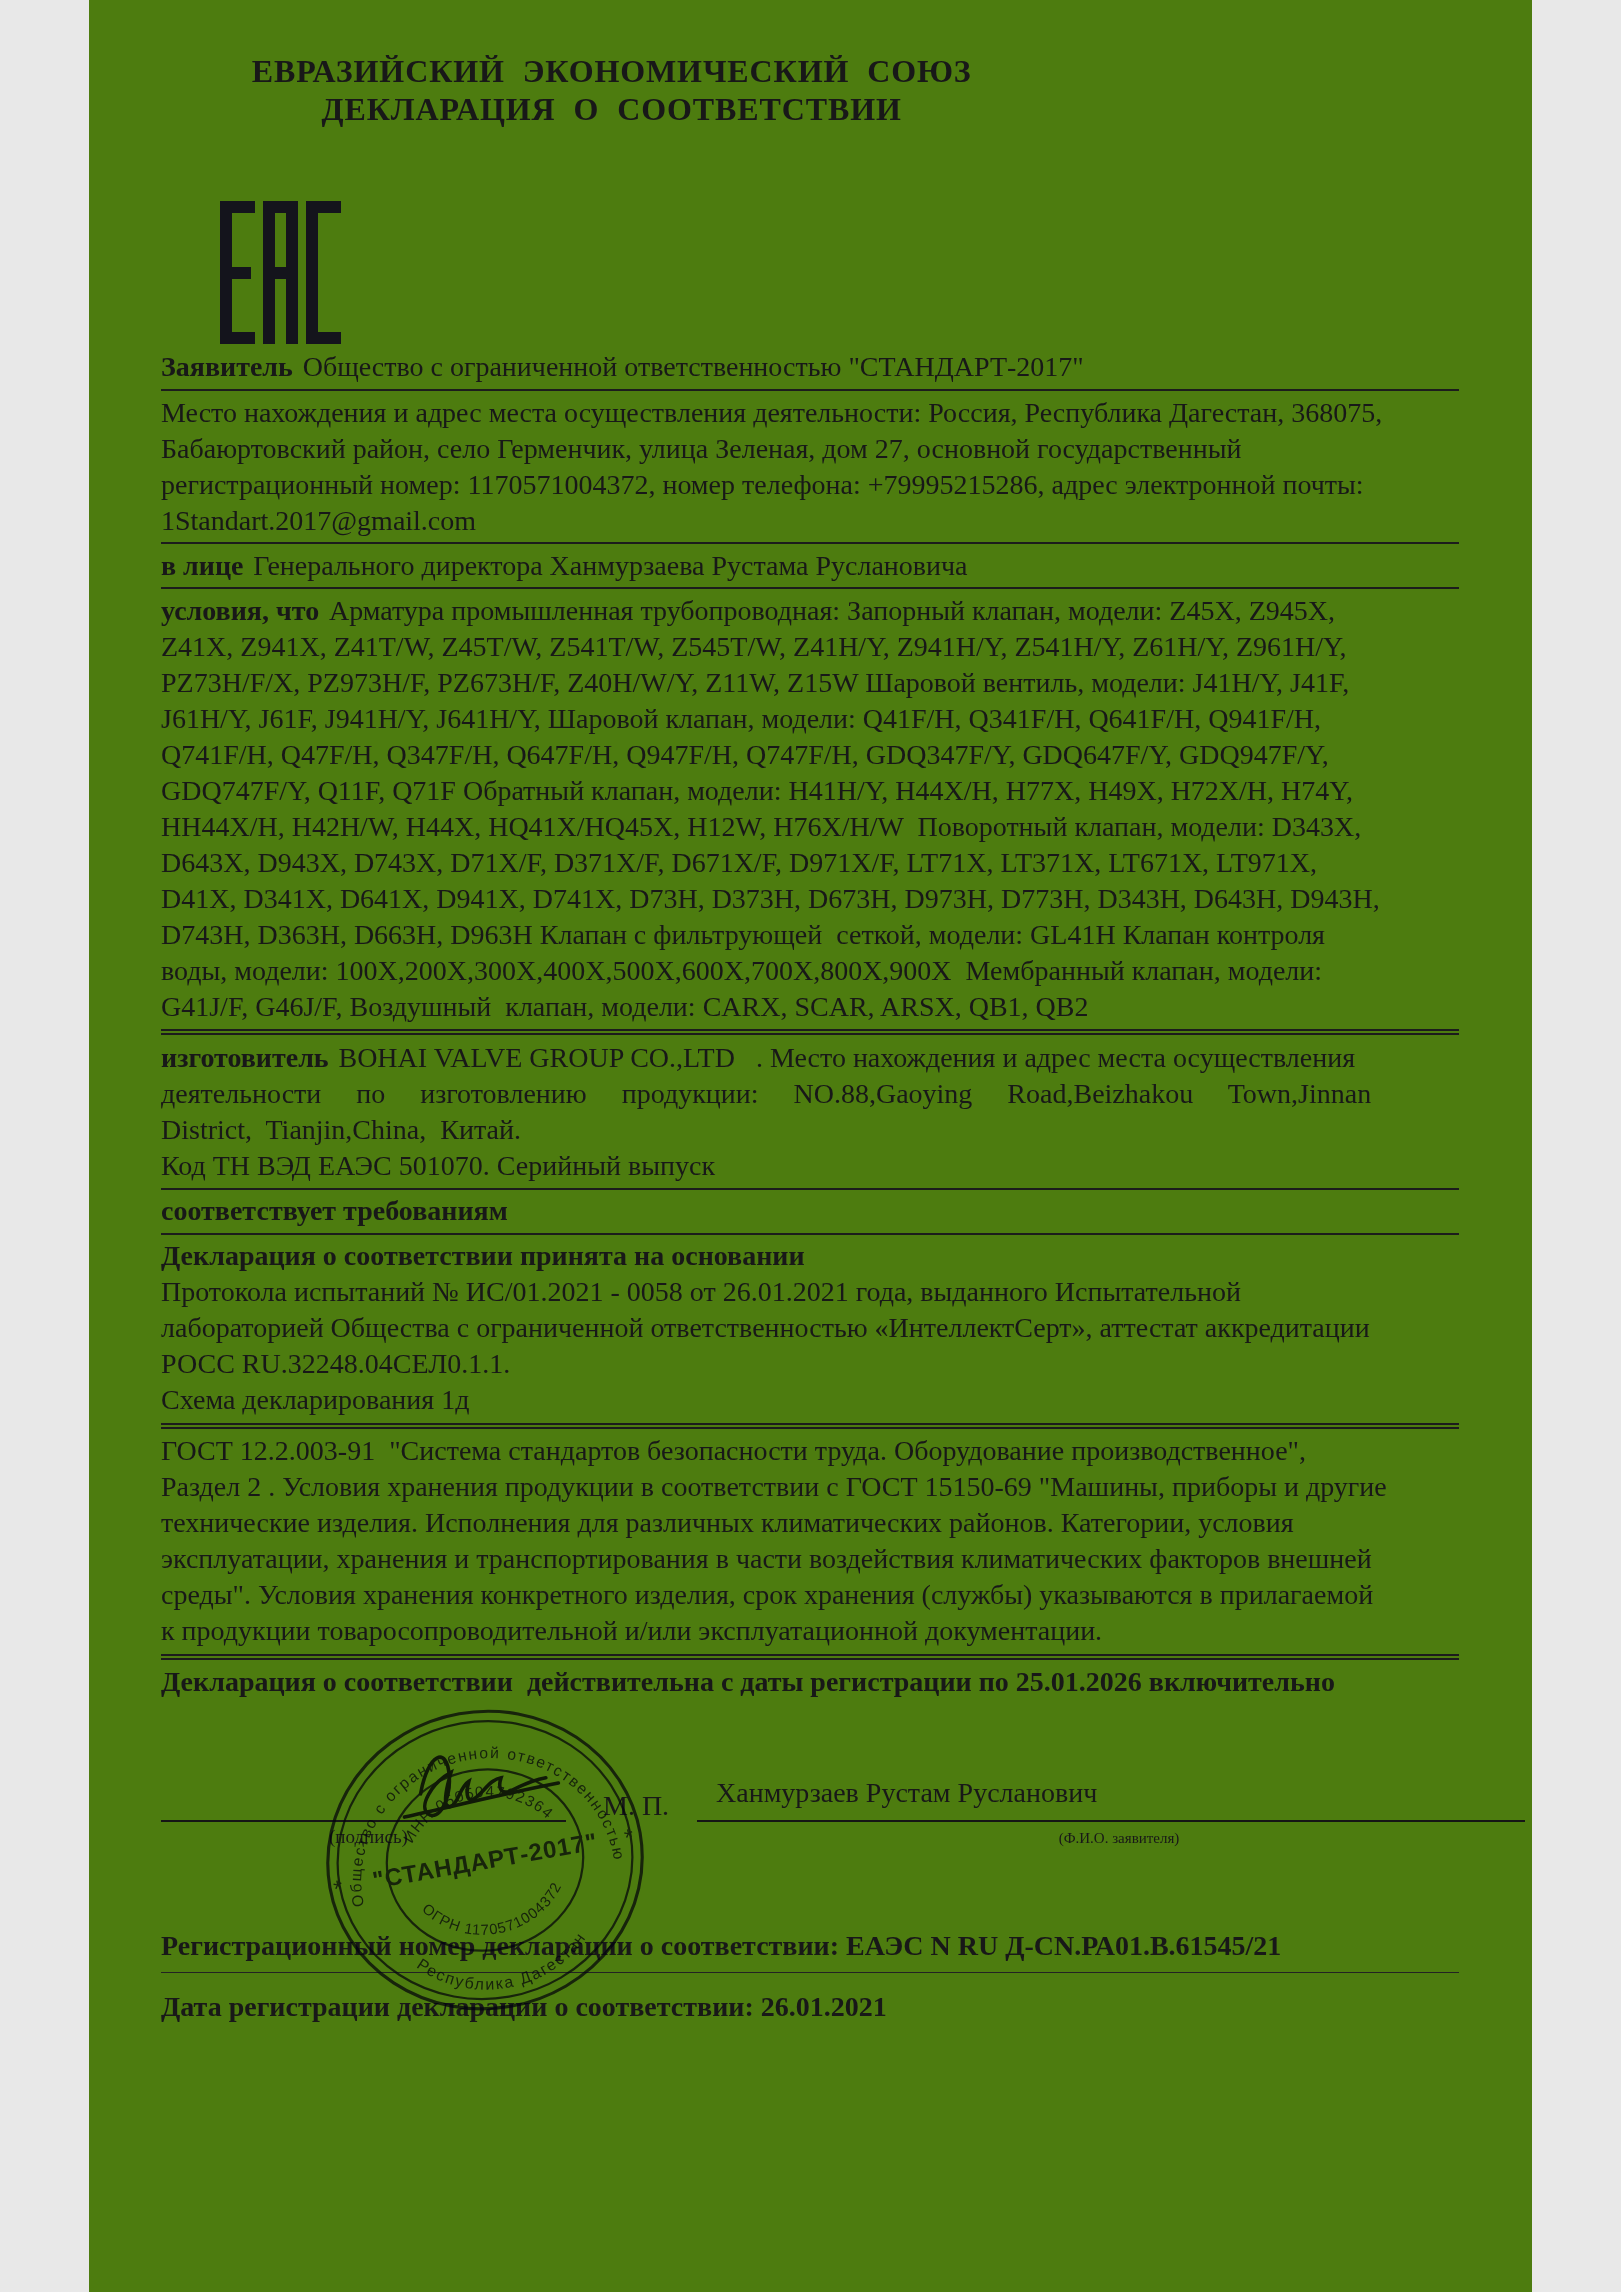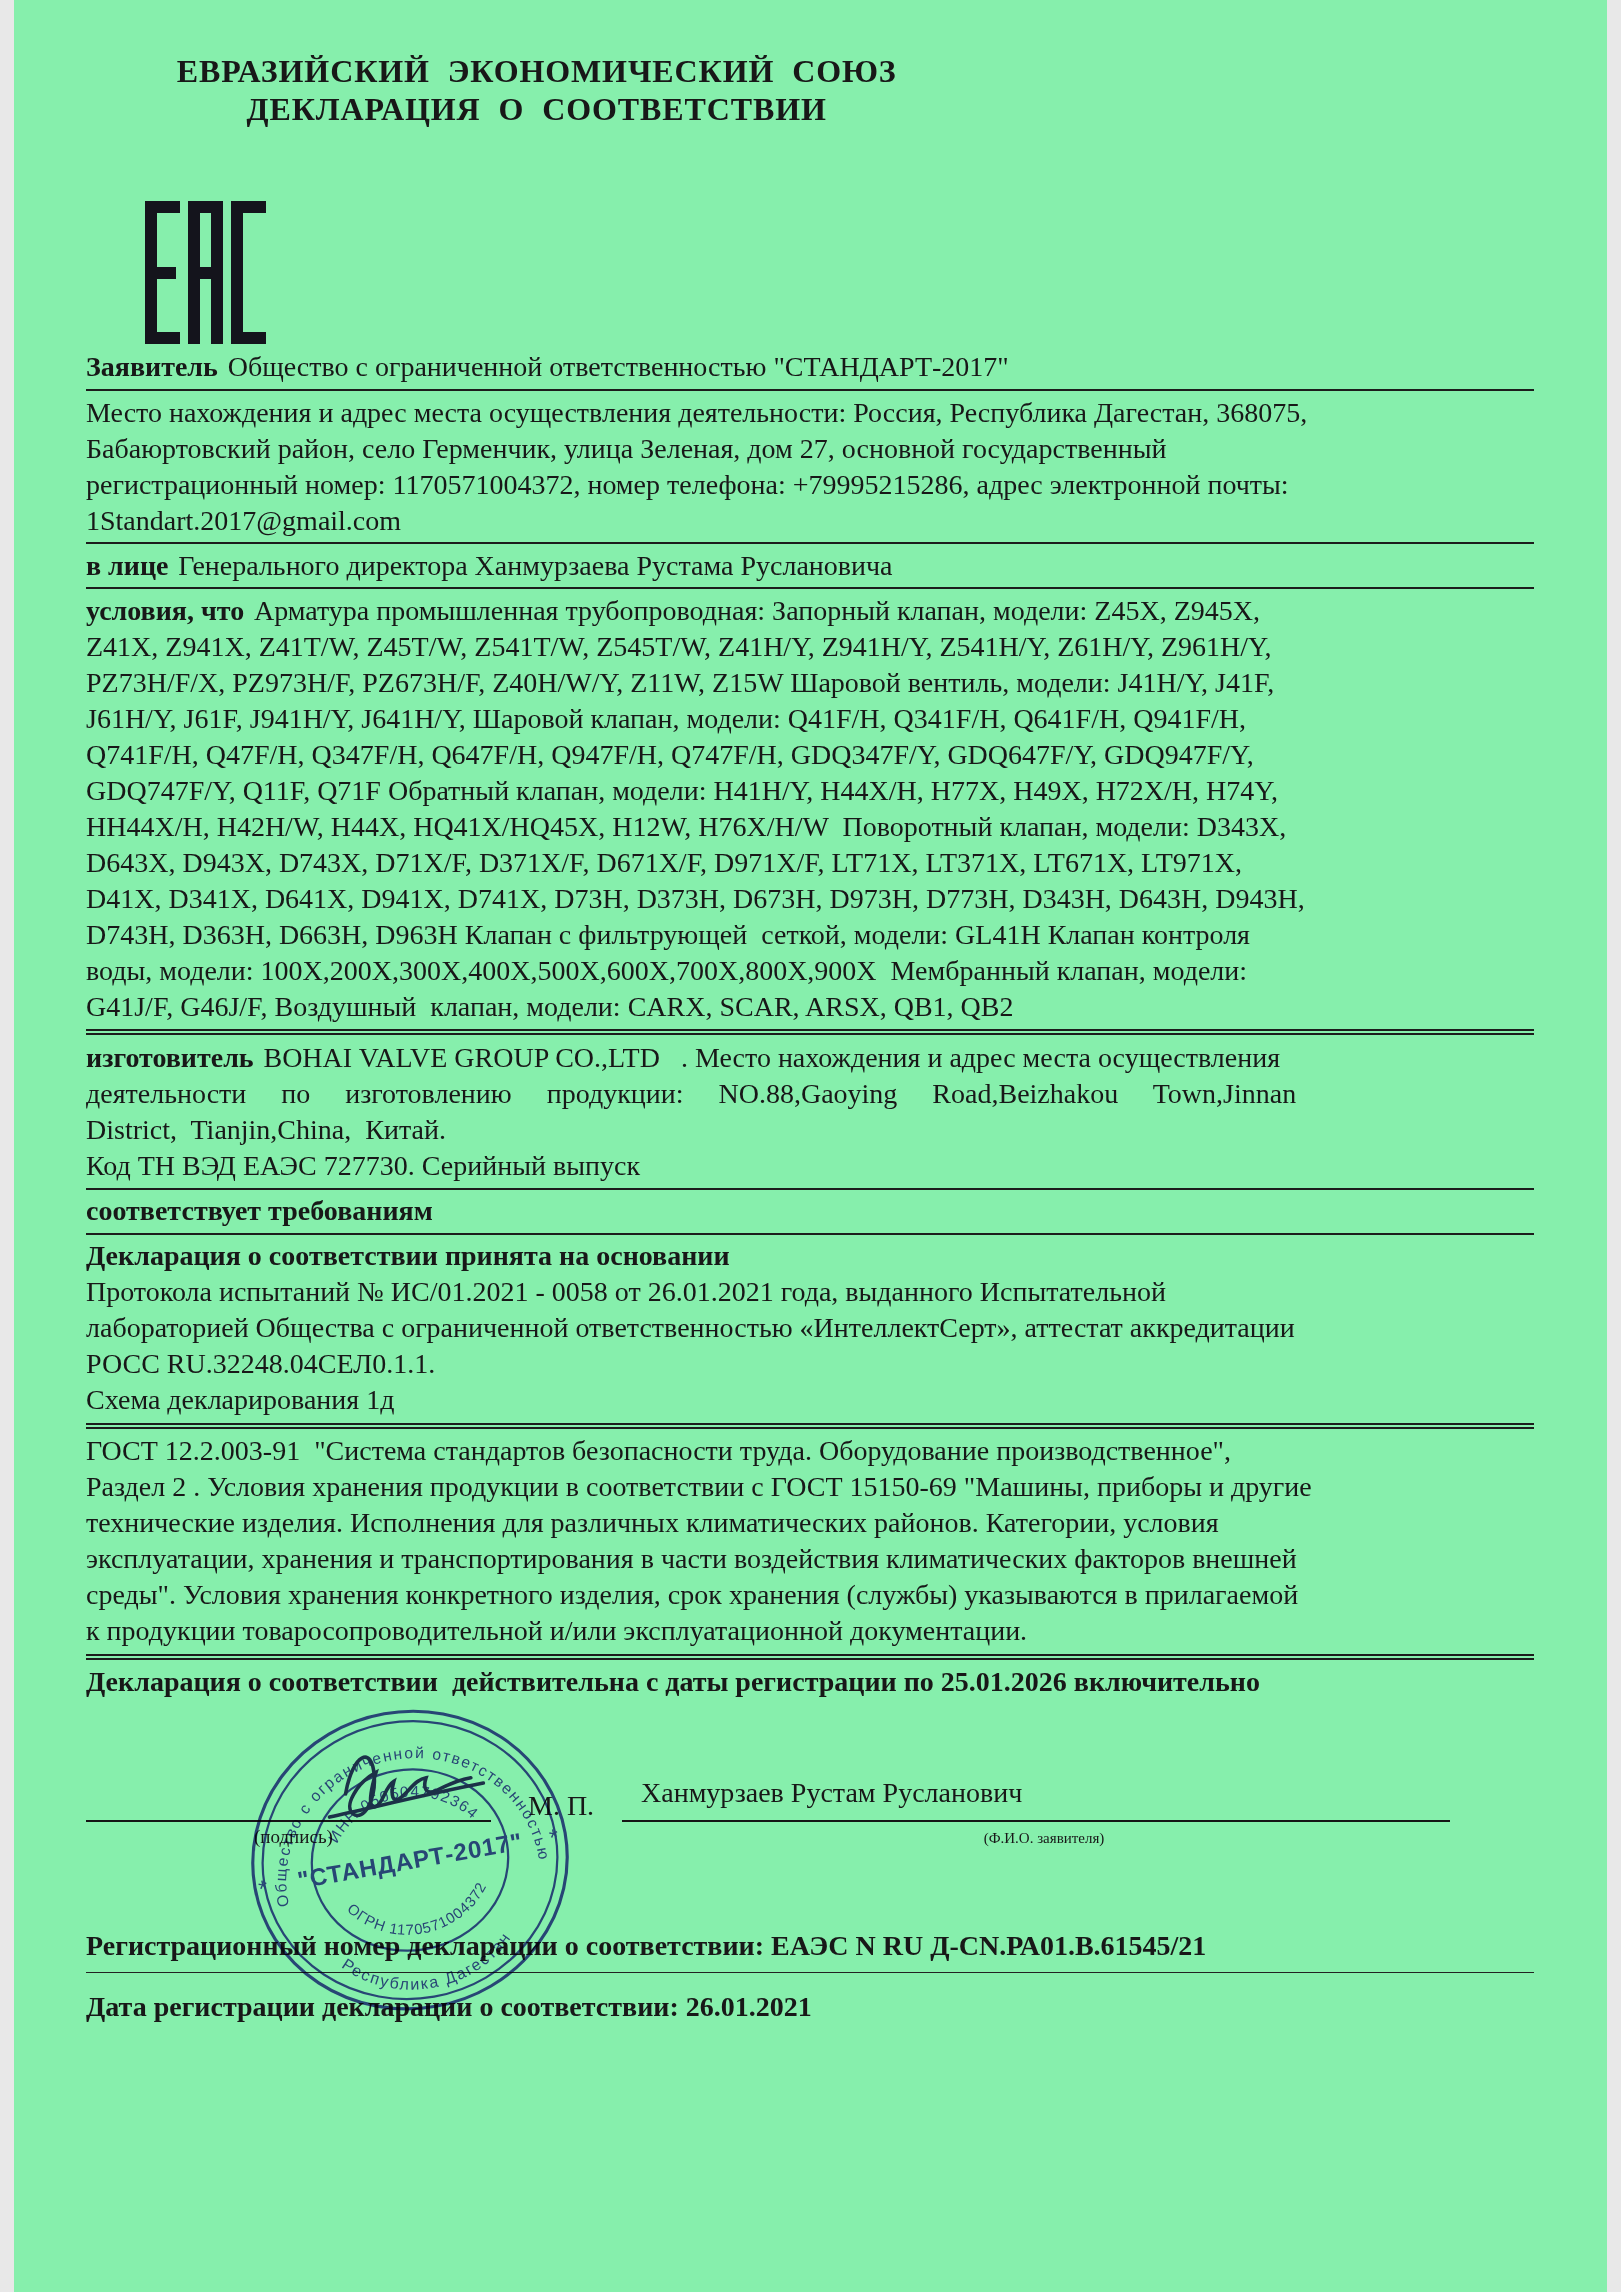--- a/index.html
+++ b/index.html
@@ -1,18 +1,18 @@
 <!DOCTYPE html>
 <html style="font-size:14.3px"><head>
 <meta charset="utf-8">
 <style>
   html,body{margin:0;padding:0;background:#e8e8e8;}
   .page{
-    position:relative;width:1593px;height:2293px;margin:0 auto;
-    background:#86efac;overflow:hidden;
+    position:relative;width:1443px;height:2293px;margin:0 auto;
+    background:#4d7c0f;overflow:hidden;
     font-family:"Liberation Serif","DejaVu Serif",serif;
     color:#181818;
   }
   .content{position:absolute;left:72px;right:73px;top:52px;font-size:28px;line-height:36px;}
   .titles{width:887px;margin-left:7.2px;text-align:center;font-weight:bold;
           font-size:32px;line-height:38px;letter-spacing:0.9px;word-spacing:9px;}
   .eac{margin:73px 0 5.4px 59px;width:121px;height:143px;display:block;}
   .row{white-space:pre-wrap;}
   .pre{white-space:pre-wrap;}
   .b{font-weight:bold;}
@@ -80,21 +80,21 @@
 D643X, D943X, D743X, D71X/F, D371X/F, D671X/F, D971X/F, LT71X, LT371X, LT671X, LT971X,
 D41X, D341X, D641X, D941X, D741X, D73H, D373H, D673H, D973H, D773H, D343H, D643H, D943H,
 D743H, D363H, D663H, D963H Клапан с фильтрующей  сеткой, модели: GL41H Клапан контроля
 воды, модели: 100X,200X,300X,400X,500X,600X,700X,800X,900X  Мембранный клапан, модели:
 G41J/F, G46J/F, Воздушный  клапан, модели: CARX, SCAR, ARSX, QB1, QB2</span></div>
     <div class="rule-heavy"></div>
 
     <div class="row"><span class="lbl">изготовитель</span><span class="pre">BOHAI VALVE GROUP CO.,LTD   . Место нахождения и адрес места осуществления
 деятельности     по     изготовлению     продукции:     NO.88,Gaoying     Road,Beizhakou     Town,Jinnan
 District,  Tianjin,China,  Китай.</span></div>
-    <div class="row">Код ТН ВЭД ЕАЭС 727730. Серийный выпуск</div>
+    <div class="row">Код ТН ВЭД ЕАЭС 501070. Серийный выпуск</div>
     <div class="rule"></div>
 
     <div class="b">соответствует требованиям</div>
     <div class="rule"></div>
 
     <div class="b">Декларация о соответствии принята на основании</div>
     <div class="pre">Протокола испытаний № ИС/01.2021 - 0058 от 26.01.2021 года, выданного Испытательной
 лабораторией Общества с ограниченной ответственностью «ИнтеллектСерт», аттестат аккредитации
 РОСС RU.32248.04СЕЛ0.1.1.</div>
     <div class="row">Схема декларирования 1д</div>

